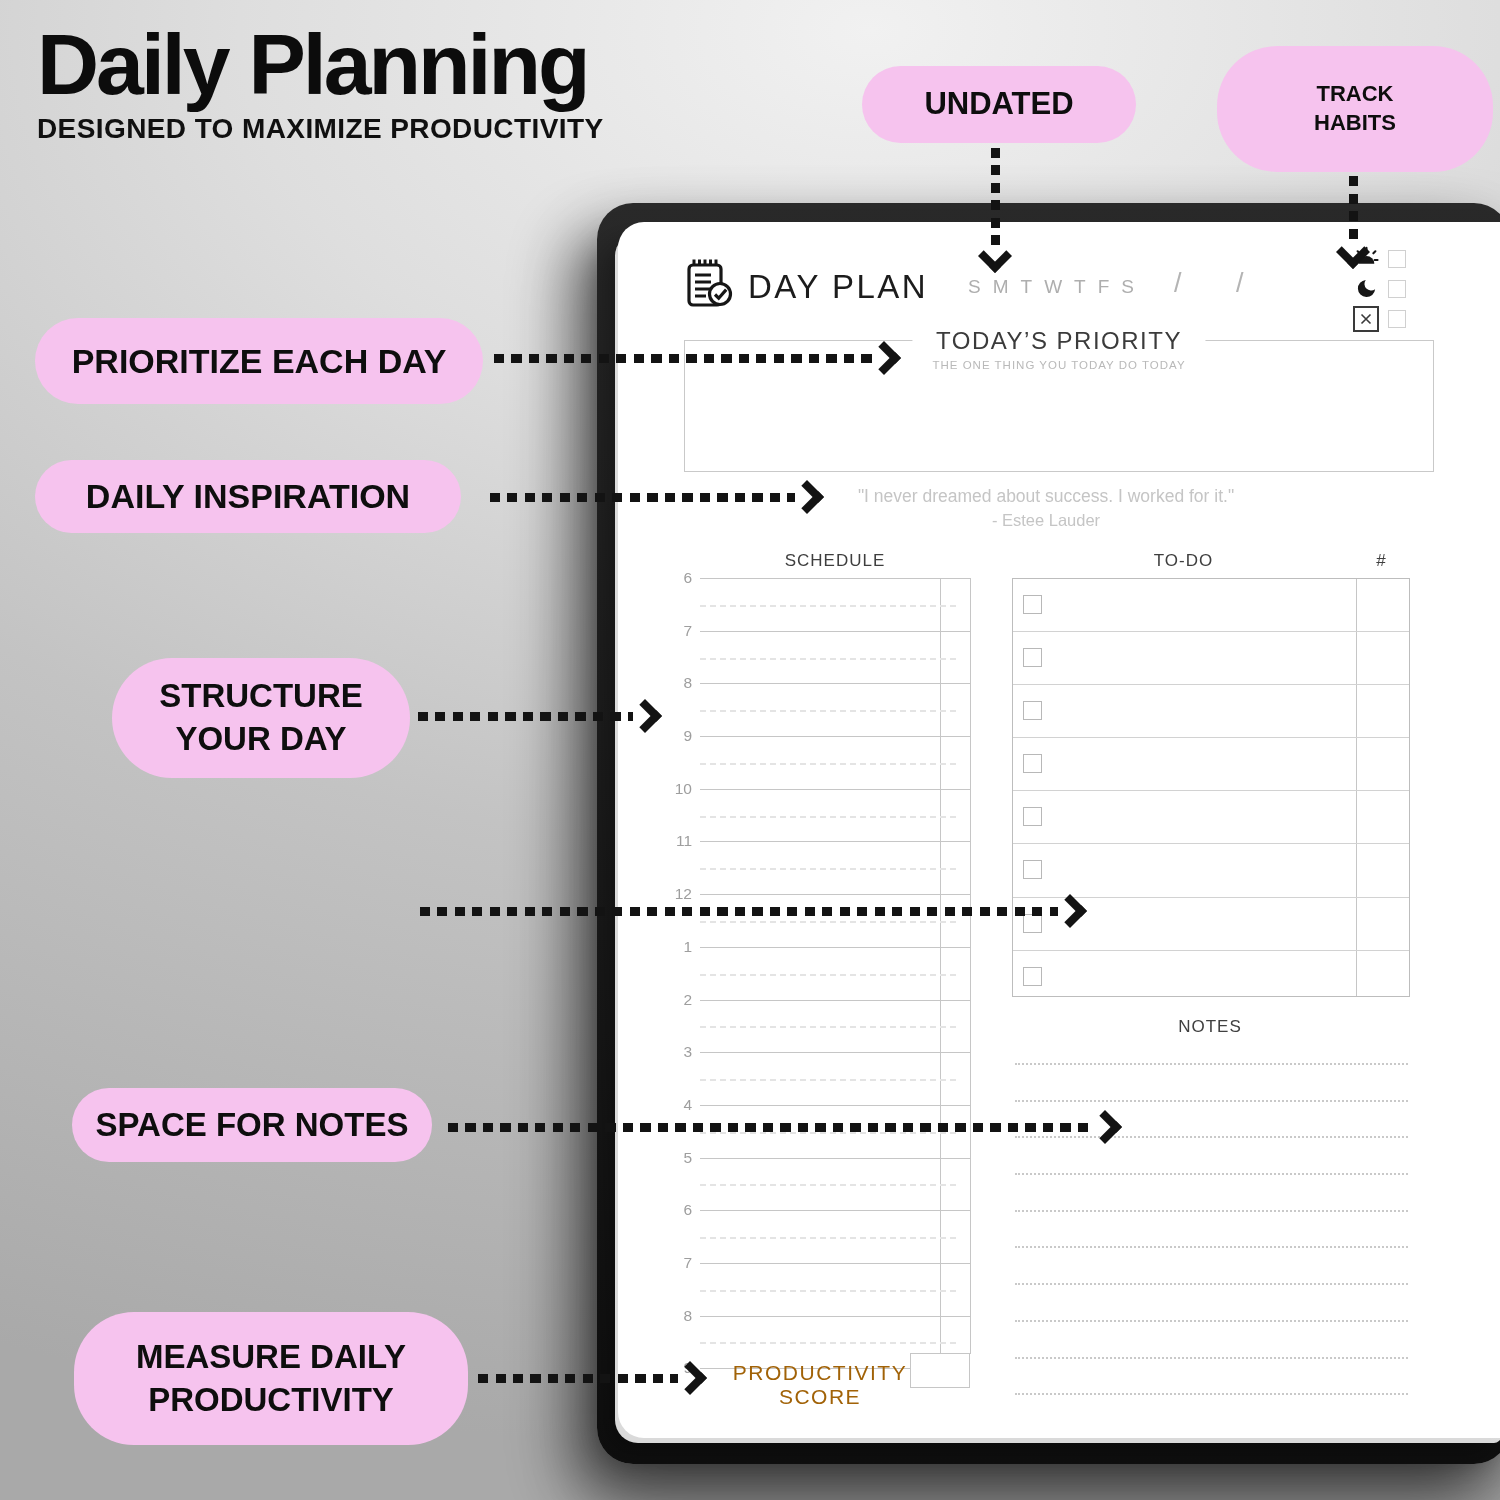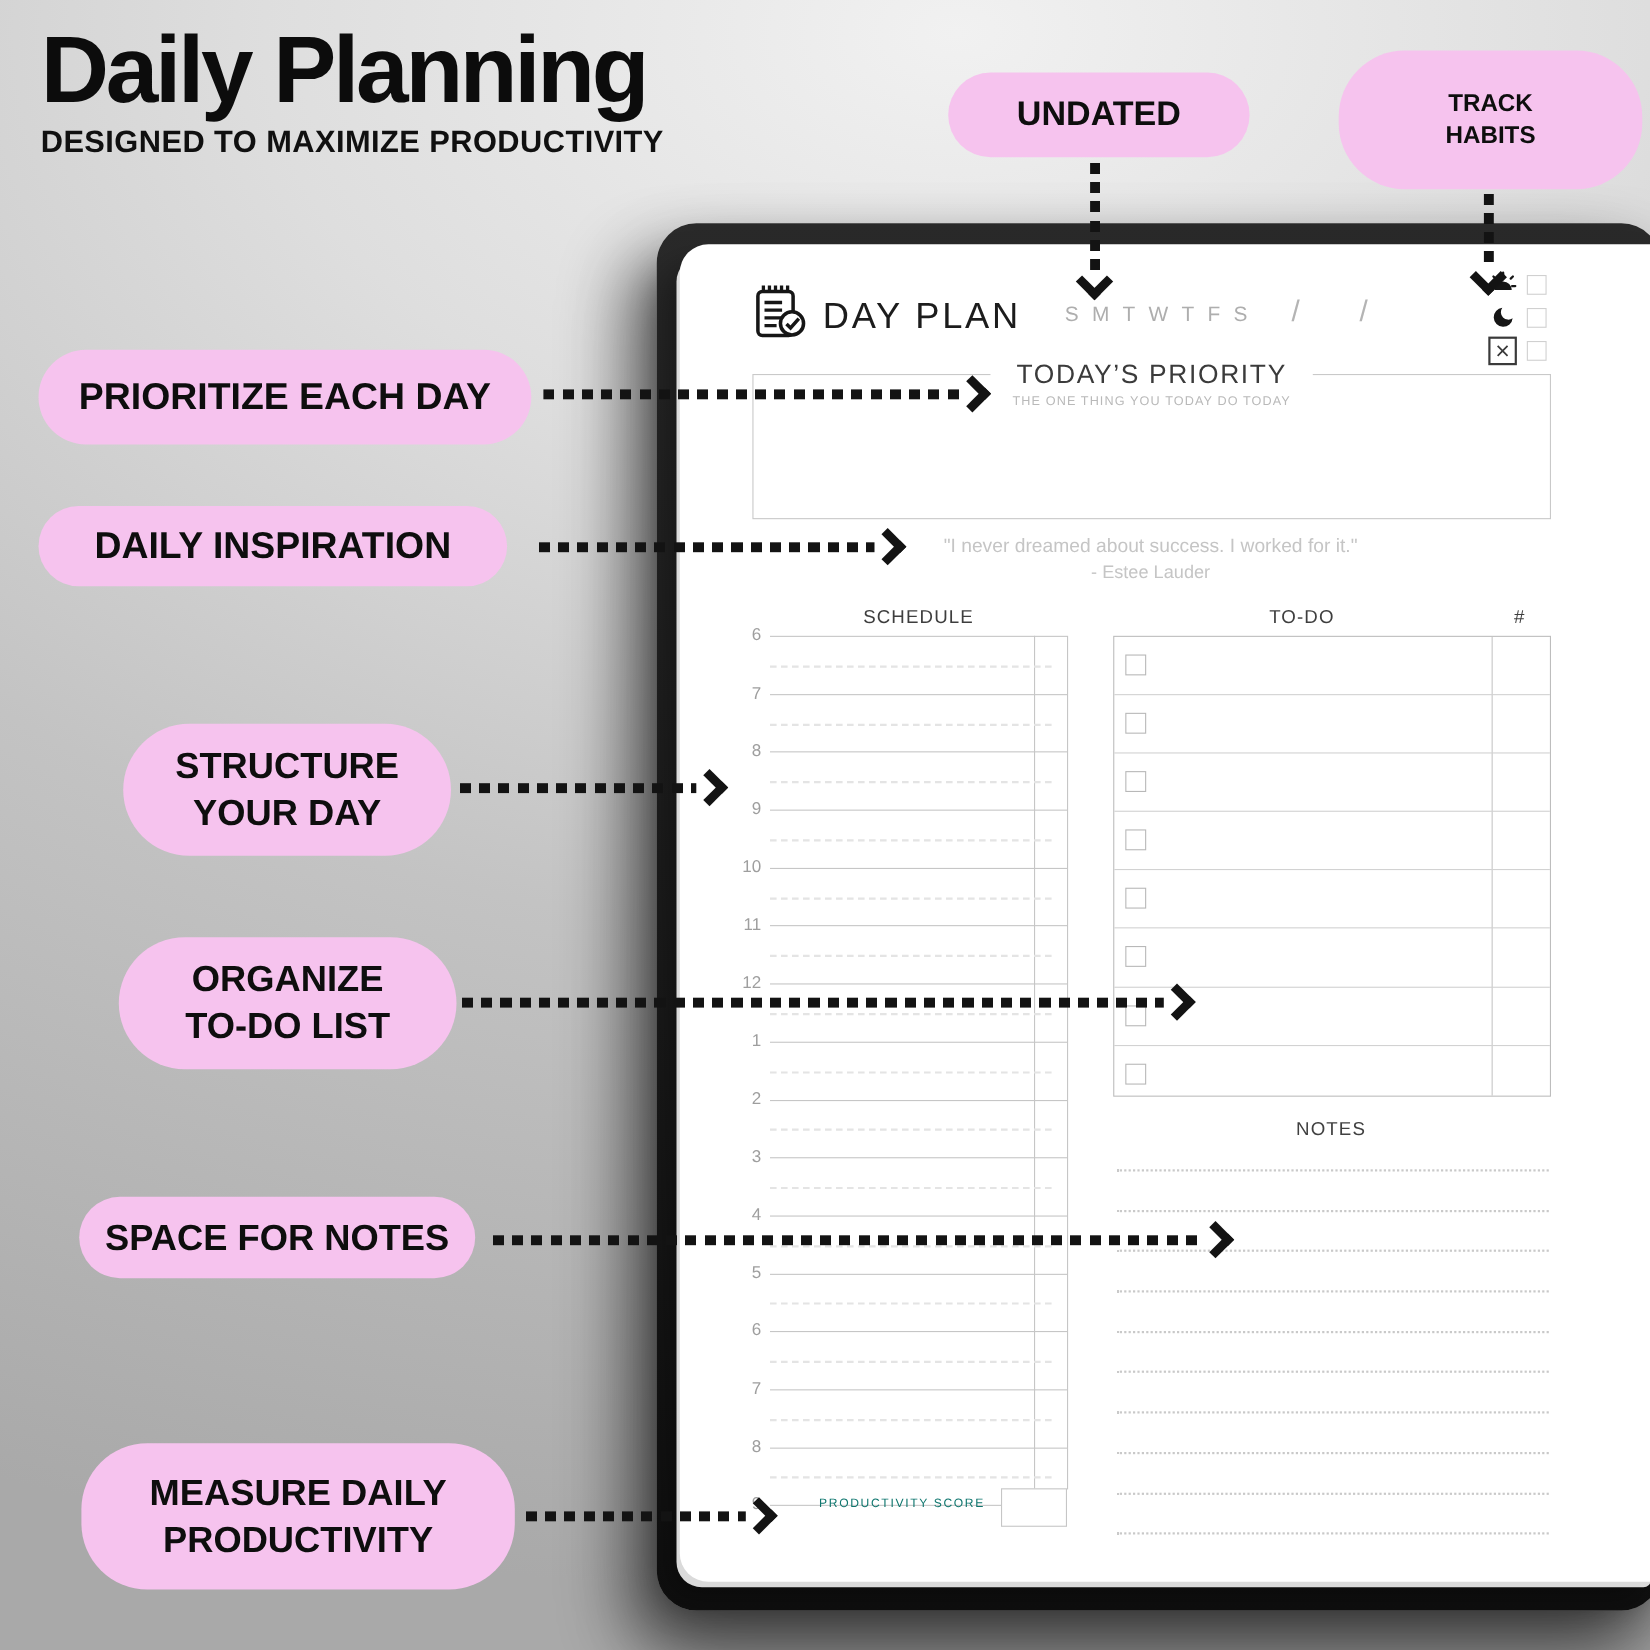--- a/index.html
+++ b/index.html
@@ -26,21 +26,21 @@
   .weekdays{position:absolute;left:350px;top:54px;display:flex;gap:11px;font-size:19px;color:#aeaeae;letter-spacing:1px;}
   .slash{position:absolute;top:46px;font-size:27px;color:#b4b4b4;font-weight:400;}
   .s1{left:556px}.s2{left:618px}
   .habits{position:absolute;left:720px;top:24px;display:flex;flex-direction:column;gap:5px;}
   .hrow{display:flex;align-items:center;justify-content:flex-end;gap:9px;width:68px;height:25px;}
   .hicon{width:25px;height:25px;display:grid;place-items:center;}
   .xbox{width:22px;height:22px;border:2px solid #3a3a3a;display:grid;place-items:center;background:#fff;}
   .hcheck{width:16px;height:16px;border:1.5px solid #d0d0d0;background:#fff;}
 
   
-  .priority-box{position:absolute;left:66px;top:118px;width:724px;height:130px;border:1px solid #c9c9c9;}
+  .priority-box{position:absolute;left:66px;top:118px;width:724px;height:130px;border:1px solid #c9c9c9;padding-left:24px;}
   .pr-legend{position:absolute;left:50%;top:-14px;transform:translateX(-50%);background:#fff;padding:0 20px;text-align:center;white-space:nowrap;}
   .pr-title{font-size:24px;color:#3b3b3b;letter-spacing:1.5px;}
   .pr-sub{font-size:11.5px;color:#b9b9b9;letter-spacing:1px;margin-top:4px;}
 
   
   .quote{position:absolute;left:66px;top:264px;width:724px;text-align:center;color:#c5c5c5;}
   .q1{font-size:17.5px;}
   .q2{font-size:16.5px;margin-top:4px;}
 
   
@@ -49,21 +49,21 @@
   .ch-todo{left:394px;width:343px;}
   .ch-num{left:737px;width:53px;}
 
   
   .sched{position:absolute;left:82px;top:356px;width:270px;height:776px;border-right:1px solid #c6c6c6;}
   .sched .col2{position:absolute;left:240px;top:0;bottom:0;border-left:1px solid #c6c6c6;}
   .slot{height:51.7px;border-top:1px solid #c6c6c6;position:relative;}
   .slot.last{height:0;}
   .hlab{position:absolute;left:-32px;top:-10px;width:24px;text-align:right;font-size:15.5px;color:#9e9e9e;}
   .half{position:absolute;left:0;right:14px;top:50%;border-top:2px dashed #e4e4e4;}
-  .prod-label{position:absolute;left:102px;top:1139px;width:200px;text-align:center;font-size:11px;color:#0f766e;letter-spacing:1.5px;}
+  .prod-label{position:absolute;left:102px;top:1139px;width:200px;text-align:center;font-size:21px;color:#a16207;letter-spacing:1.5px;}
   .prod-box{position:absolute;left:292px;top:1131px;width:58px;height:33px;border:1px solid #c6c6c6;background:#fff;}
 
   
   .todo{position:absolute;left:394px;top:356px;width:396px;height:417px;border:1px solid #bdbdbd;}
   .numline{position:absolute;left:343px;top:0;bottom:0;border-left:1px solid #c6c6c6;}
   .trow{height:52.1px;border-bottom:1px solid #d2d2d2;position:relative;}
   .trow:last-child{border-bottom:none;}
   .tcheck{position:absolute;left:10px;top:16px;width:17px;height:17px;border:1.5px solid #b8b8b8;background:#fff;}
 
   
@@ -303,22 +303,20 @@
     </div>
   </div>
 
   <div class="pill p-undated">UNDATED</div>
   <div class="pill p-habits">TRACK
 HABITS</div>
   <div class="pill p-prioritize">PRIORITIZE EACH DAY</div>
   <div class="pill p-inspiration">DAILY INSPIRATION</div>
   <div class="pill p-structure">STRUCTURE
 YOUR DAY</div>
-  <div class="pill p-organize">ORGANIZE
-TO-DO LIST</div>
   <div class="pill p-notes">SPACE FOR NOTES</div>
   <div class="pill p-measure">MEASURE DAILY
 PRODUCTIVITY</div>
 
   <div class="arr v a-undated"></div>
   <div class="chev d c-undated"></div>
   <div class="arr v a-habits"></div>
   <div class="chev d c-habits"></div>
   <div class="arr h a-prioritize"></div>
   <div class="chev r c-prioritize"></div>

